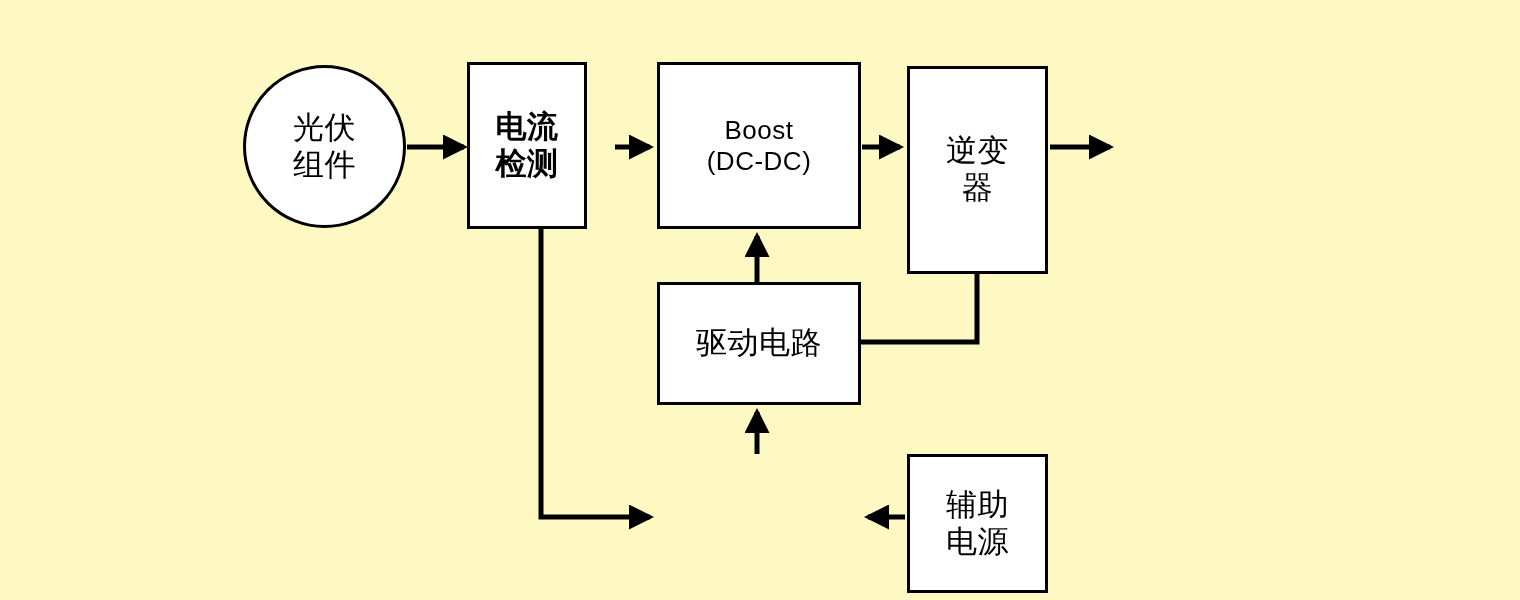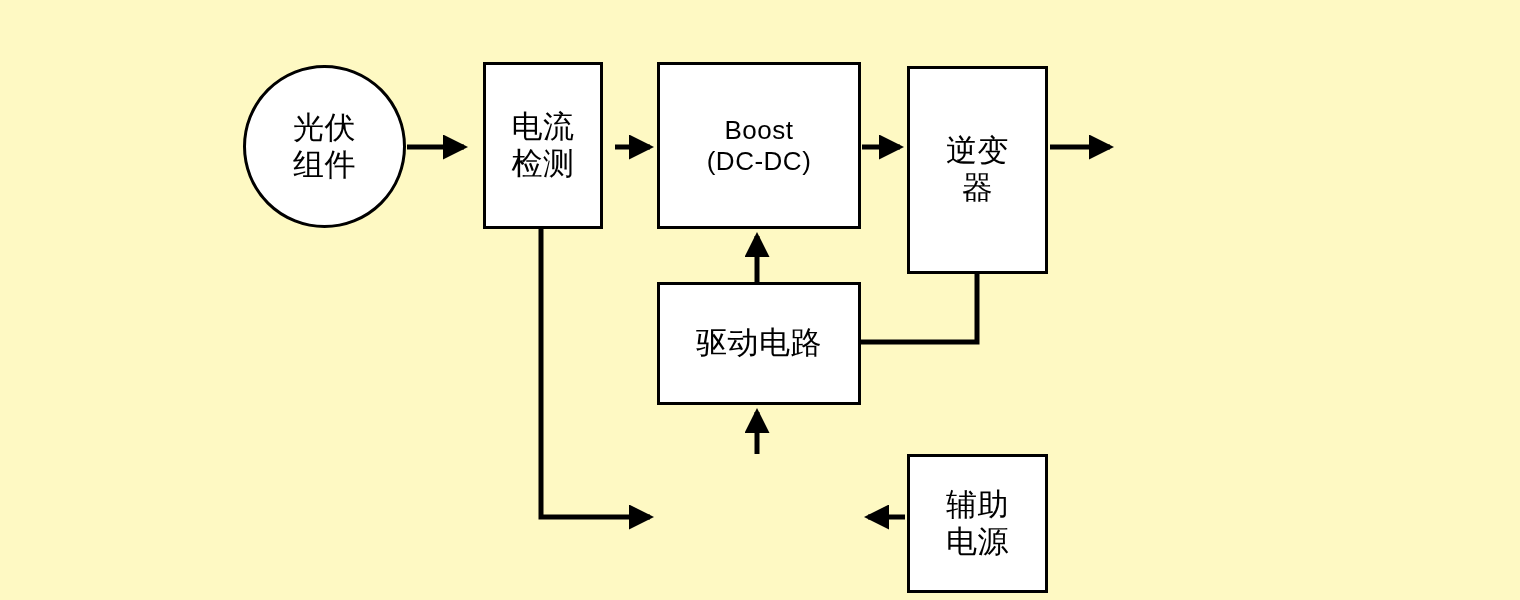--- a/index.html
+++ b/index.html
@@ -81,21 +81,21 @@
     <line x1="757" y1="454" x2="757" y2="412" stroke="#000000" stroke-width="5" marker-end="url(#arrowhead)"></line>
 
     <line x1="905" y1="517" x2="868" y2="517" stroke="#000000" stroke-width="5" marker-end="url(#arrowhead)"></line>
   </svg>
 
   <div class="node node-circle" style="left:243px; top:65px; width:163px; height:163px;">
     <span class="node-label">光伏
 组件</span>
   </div>
 
-  <div class="node node-box" style="left:483px; top:62px; width:120px; height:167px;">
+  <div class="node node-box" style="left:467px; top:62px; width:120px; height:167px;font-weight:bold;">
     <span class="node-label">电流
 检测</span>
   </div>
 
   <div class="node node-box" style="left:657px; top:62px; width:204px; height:167px;">
     <span class="node-label label-latin">Boost
 (DC-DC)</span>
   </div>
 
   <div class="node node-box" style="left:907px; top:66px; width:141px; height:208px;">

